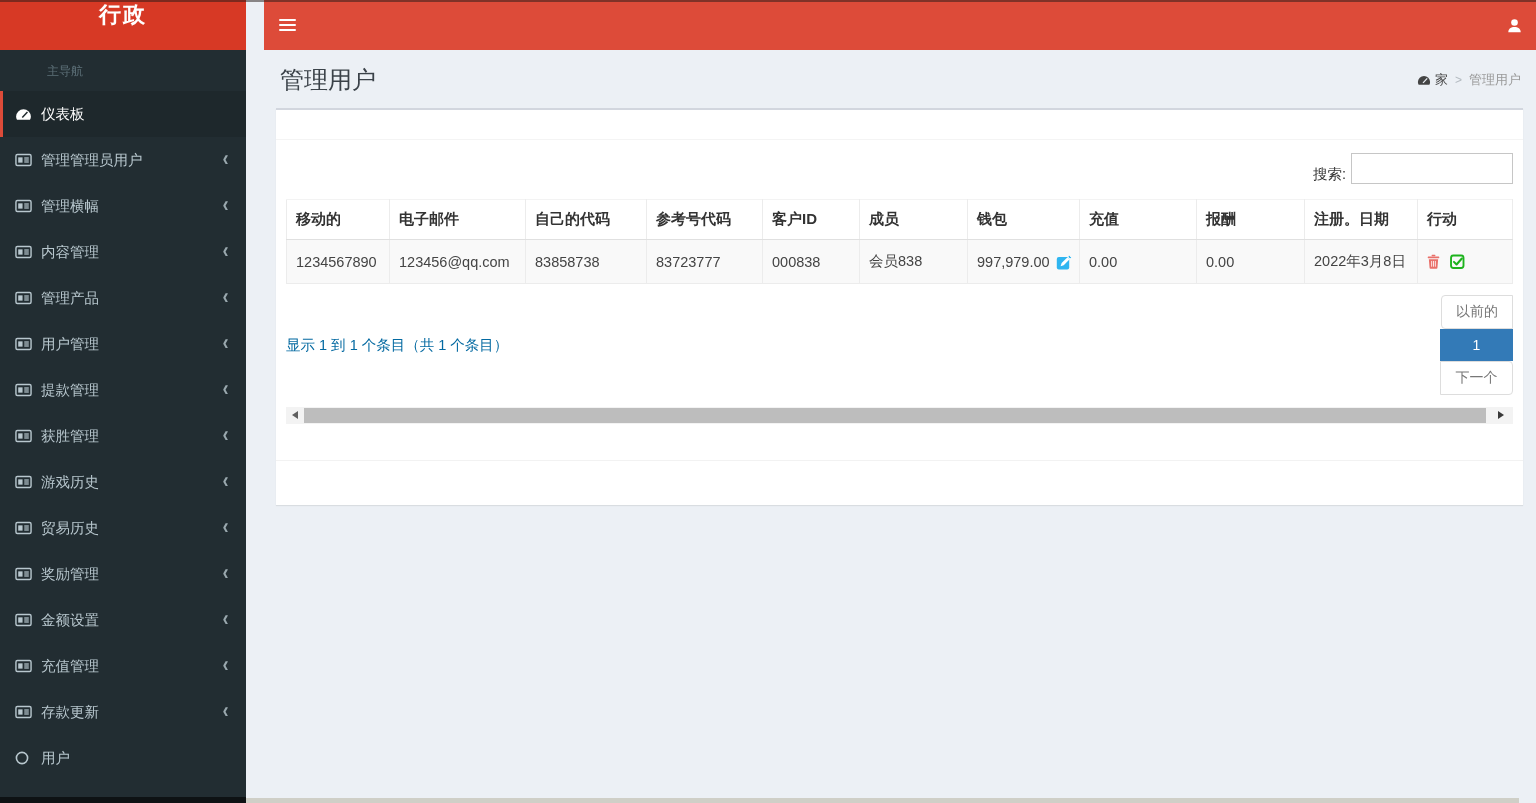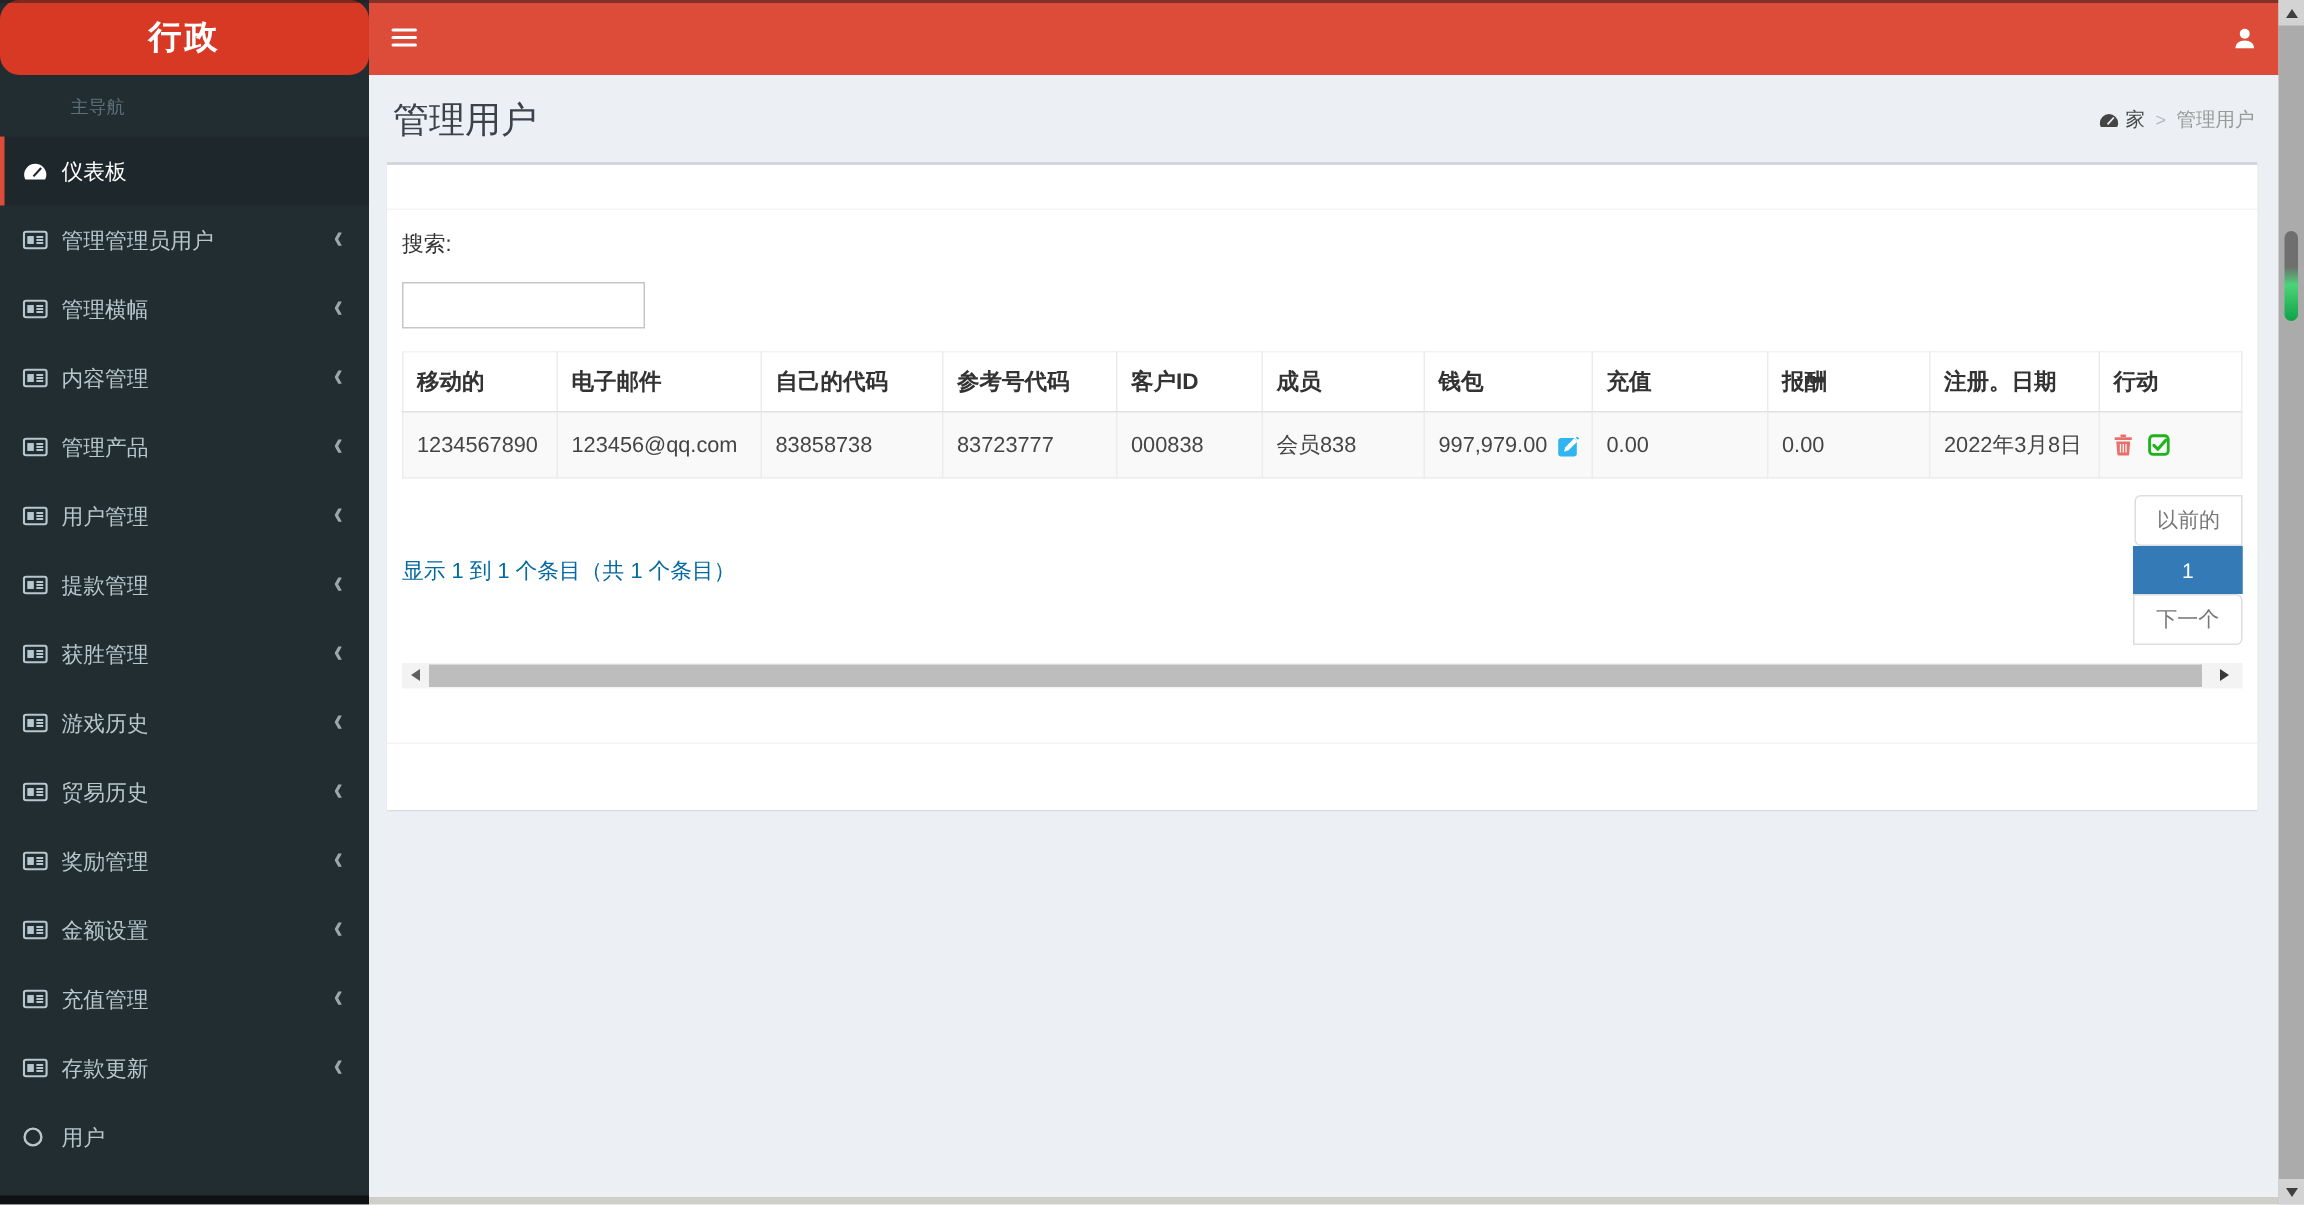--- a/index.html
+++ b/index.html
@@ -5,50 +5,50 @@
   * { box-sizing: border-box; margin: 0; padding: 0; }
   html,body { width:1536px; height:803px; overflow:hidden; }
   body { font-family:"Liberation Sans","DejaVu Sans",sans-serif; background:#ecf0f5; position:relative; }
 
   .top-strip { position:absolute; top:0; left:0; width:1536px; height:2px; background:rgba(35,25,23,.5); z-index:90; }
 
   .layout { display:flex; width:1536px; height:803px; }
 
   
   .sidebar { width:246px; flex:none; background:#222d32; display:flex; flex-direction:column; position:relative; }
-  .logo { height:50px; background:#d73925; color:#fff; display:flex; align-items:center; justify-content:center;
-          font-size:22px; font-weight:bold; letter-spacing:2px; cursor:pointer;border-radius:13px; }
+  .logo { height:50px; background:#d73925; color:#fff; display:flex; justify-content:center;
+          font-size:22px; font-weight:bold; letter-spacing:2px; cursor:pointer; }
   .sidebar-header { padding:13px 15px 11px; font-size:12px; color:#5d7078;margin-left:32px; }
   .nav-item { height:46px; display:flex; align-items:center; padding:0 15px 0 12px; border-left:3px solid transparent;
               color:#b8c7ce; font-size:14.5px; cursor:pointer; text-decoration:none;font-family:Liberation Mono, monospace; }
   .nav-item.active { background:#1e282c; border-left-color:#dd4b39; color:#fff; }
   .nav-icon { width:26px; display:inline-flex; align-items:center; flex:none; }
   .nav-label { flex:1; white-space:nowrap; overflow:hidden; }
   .nav-chevron { font-size:18px; line-height:1; color:inherit; opacity:.8; font-weight:bold; transform:scaleY(1.25); }
 
   
-  .main { width:1273px; flex:none; display:flex; flex-direction:column; }
+  .main { width:1273px; flex:none; display:flex; flex-direction:column;margin-left:18px; }
   .navbar { height:50px; background:#dd4b39; flex:none; display:flex; align-items:center; justify-content:space-between; }
   .hamburger { width:46px; height:50px; display:flex; align-items:center; justify-content:center; cursor:pointer; }
   .hamburger-bars span { display:block; width:17px; height:2.6px; background:#fff; margin:2.3px 0; border-radius:1px; }
   .navbar-user { width:46px; height:50px; display:flex; align-items:center; justify-content:center; cursor:pointer; }
 
   .content { flex:1; background:#ecf0f5; padding:10px 14px 0 12px; position:relative; }
   .content-header { display:flex; align-items:center; justify-content:space-between; padding:4px 2px 12px 4px; }
   .page-title { font-size:24px; font-weight:400; color:#3b4249; }
   .breadcrumb { display:flex; align-items:center; gap:7px; font-size:13px; color:#444; }
   .crumb-home { display:flex; align-items:center; gap:4px; color:#444; cursor:pointer; }
   .crumb-sep { color:#b3bac0; font-size:12px; }
   .crumb-current { color:#999; }
 
   
   .card { background:#fff; border-top:2px solid #d2d6de; box-shadow:0 1px 1px rgba(0,0,0,.08); }
   .card-header { height:30px; border-bottom:1px solid #f4f4f4; }
   .card-body { padding:10px; }
-  .search-row { display:flex; justify-content:flex-end; align-items:flex-start; gap:16px; margin:3px 0 15px; font-size:14.5px; color:#333;flex-direction:column; }
+  .search-row { display:flex; justify-content:flex-end; align-items:flex-end; gap:5px; margin:3px 0 15px; font-size:14.5px; color:#333; }
   .search-input { width:162px; height:31px; border:1px solid #c6c6c6; padding:4px 8px; font-size:14px; background:#fff; outline:none; }
 
   table.users { width:100%; border-collapse:collapse; table-layout:fixed; }
   .users th { text-align:left; font-weight:bold; color:#333; font-size:15px; padding:10px 9px;
               border:1px solid #ececec; border-top-color:#f3f3f3; border-bottom:1px solid #e0e0e0; background:#fff; }
   .users td { font-size:14.5px; color:#444; padding:12px 9px; border:1px solid #ececec; background:#f9f9f9; }
   .wallet-cell { display:flex; align-items:center; gap:6px; }
   .action-cell { display:flex; align-items:center; gap:10px; }
   .icon-btn { display:inline-flex; cursor:pointer; }
 

